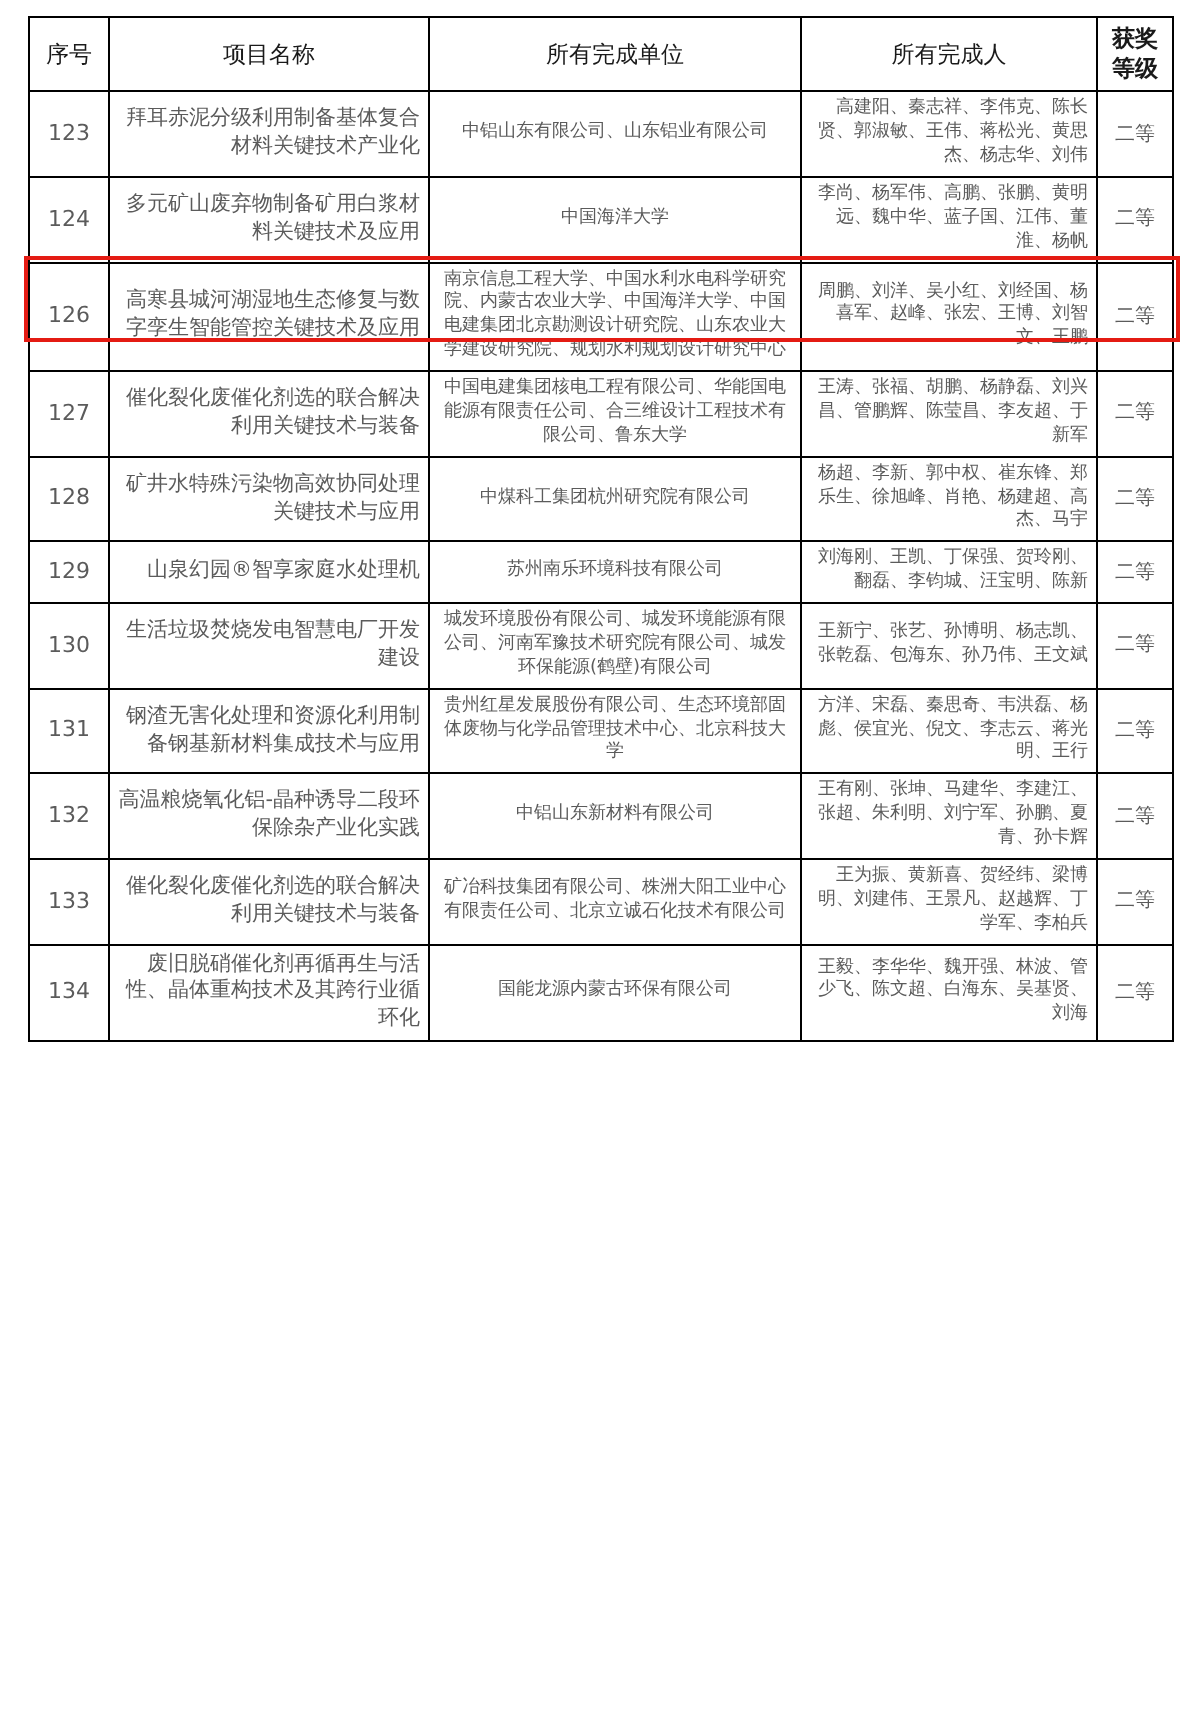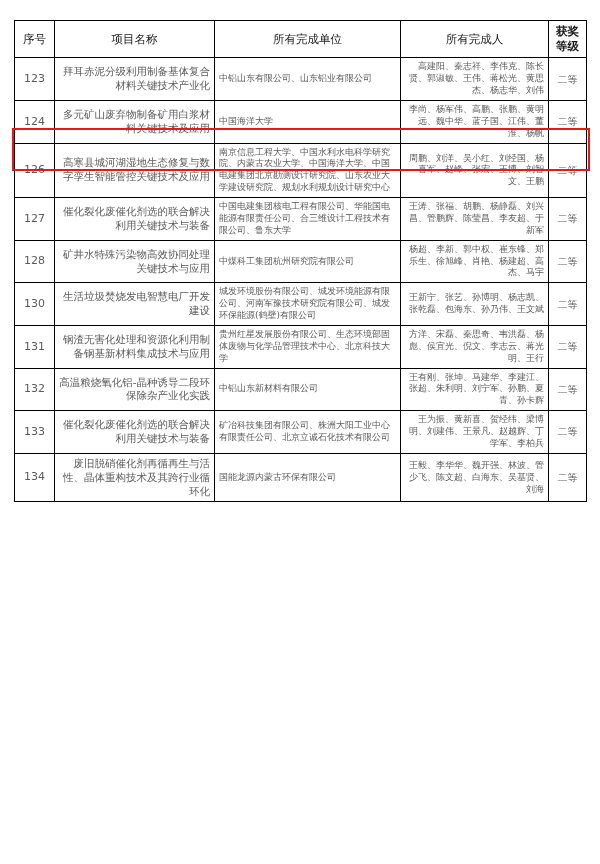--- a/index.html
+++ b/index.html
@@ -13,21 +13,21 @@
     font-family: "DejaVu Sans", "Liberation Sans", sans-serif;
     color: #111;
     overflow: hidden;
   }
   #page {
     position: relative;
     width: 600px;
     height: 688px;
     background: #fff;
     box-sizing: border-box;
-    padding: 20px 14px 0 14px;
+    padding: 8px 14px 0 14px;
   }
   table.award-table {
     width: 572px;
     border-collapse: collapse;
     table-layout: fixed;
     border: 1.5px solid #000;
   }
   table.award-table col.c-no { width: 40px; }
   table.award-table col.c-title { width: 160px; }
   table.award-table col.c-org { width: 186px; }
@@ -53,21 +53,21 @@
   td.col-no {
     text-align: center;
     font-size: 11px;
   }
   td.col-title {
     font-size: 10.5px;
     text-align: right;
   }
   td.col-org {
     font-size: 9px;
-    text-align: left;
+    text-align: center;
   }
   td.col-people {
     font-size: 9px;
     text-align: right;
   }
   td.col-grade {
     text-align: center;
     font-size: 10px;
   }
 
@@ -155,20 +155,27 @@
           <td class="col-grade">二等</td>
         </tr>
         <tr class="dim">
           <td class="col-no">128</td>
           <td class="col-title">矿井水特殊污染物高效协同处理关键技术与应用</td>
           <td class="col-org">中煤科工集团杭州研究院有限公司</td>
           <td class="col-people">杨超、李新、郭中权、崔东锋、郑乐生、徐旭峰、肖艳、杨建超、高杰、马宇</td>
           <td class="col-grade">二等</td>
         </tr>
         <tr class="dim">
+          <td class="col-no">129</td>
+          <td class="col-title">山泉幻园®智享家庭水处理机</td>
+          <td class="col-org">苏州南乐环境科技有限公司</td>
+          <td class="col-people">刘海刚、王凯、丁保强、贺玲刚、翻磊、李钧城、汪宝明、陈新</td>
+          <td class="col-grade">二等</td>
+        </tr>
+        <tr class="dim">
           <td class="col-no">130</td>
           <td class="col-title">生活垃圾焚烧发电智慧电厂开发建设</td>
           <td class="col-org">城发环境股份有限公司、城发环境能源有限公司、河南军豫技术研究院有限公司、城发环保能源(鹤壁)有限公司</td>
           <td class="col-people">王新宁、张艺、孙博明、杨志凯、张乾磊、包海东、孙乃伟、王文斌</td>
           <td class="col-grade">二等</td>
         </tr>
         <tr class="dim">
           <td class="col-no">131</td>
           <td class="col-title">钢渣无害化处理和资源化利用制备钢基新材料集成技术与应用</td>
           <td class="col-org">贵州红星发展股份有限公司、生态环境部固体废物与化学品管理技术中心、北京科技大学</td>

